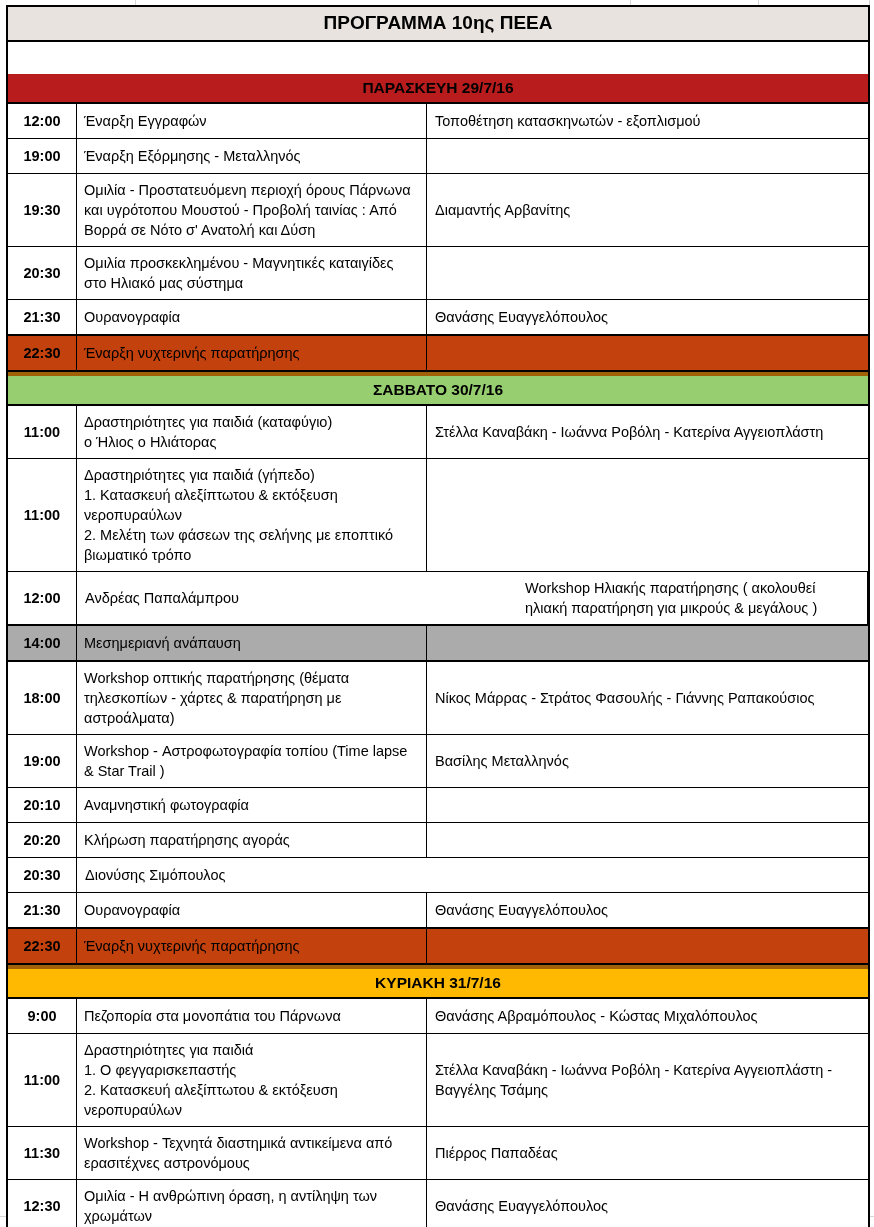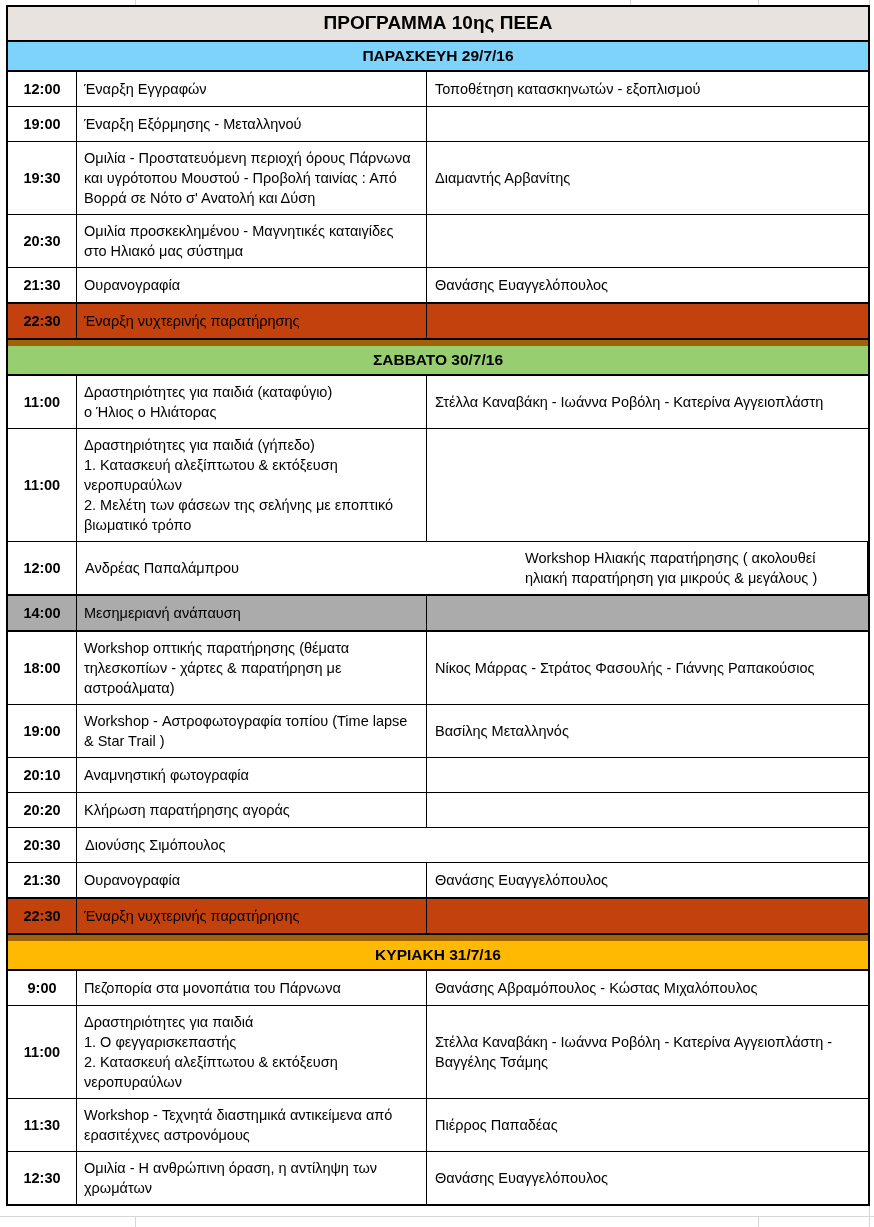--- a/index.html
+++ b/index.html
@@ -21,21 +21,21 @@
   .title-row{
     background:#E8E3DE;
     text-align:center;
     font-size:19px;font-weight:bold;
     padding:5px 4px 6px 4px;
     border-bottom:2px solid #000;
     letter-spacing:0px;
   }
   .day-header{
     text-align:center;font-weight:bold;font-size:15.5px;
-    padding:5px 4px;border-top:6px solid #a16207;border-bottom:1px solid #000;
+    padding:5px 4px;border-top:4px solid #a16207;border-bottom:1px solid #000;
   }
   section.day:first-child .day-header{border-top:none;}
   .row{
     display:flex;align-items:stretch;
     border-top:1px solid #000;
     min-height:34px;
     font-size:14.5px;line-height:20px;
     background:#fff;
   }
   .day .row:first-of-type{border-top:none;}
@@ -69,29 +69,29 @@
   <div class="gridline gl-v" style="left:758px;top:0;height:5px;"></div>
   <div class="gridline gl-v" style="left:869px;top:0;height:1227px;"></div>
   <div class="gridline gl-v" style="left:135px;bottom:0;height:10px;"></div>
   <div class="gridline gl-v" style="left:758px;bottom:0;height:10px;"></div>
   <div class="gridline gl-h" style="left:0;bottom:10px;width:874px;"></div>
 
   <div class="table-wrap">
     <div class="title-row">ΠΡΟΓΡΑΜΜΑ 10ης ΠΕΕΑ</div>
     <div id="days">
         <section class="day">
-          <div class="day-header" style="background: #7dd3fc;">ΠΑΡΑΣΚΕΥΗ 29/7/16</div>
+          <div class="day-header" style="background: #b91c1c; margin-top: 32px;">ΠΑΡΑΣΚΕΥΗ 29/7/16</div>
           <div class="row">
             <div class="cell time">12:00</div>
             <div class="cell activity">Έναρξη Εγγραφών</div>
             <div class="cell who">Τοποθέτηση κατασκηνωτών - εξοπλισμού</div>
           </div>
           <div class="row">
             <div class="cell time">19:00</div>
-            <div class="cell activity">Έναρξη Εξόρμησης - Μεταλληνού</div>
+            <div class="cell activity">Έναρξη Εξόρμησης - Μεταλληνός</div>
             <div class="cell who"></div>
           </div>
           <div class="row">
             <div class="cell time">19:30</div>
             <div class="cell activity">Ομιλία - Προστατευόμενη περιοχή όρους Πάρνωνα και υγρότοπου Μουστού - Προβολή ταινίας : Από Βορρά σε Νότο σ' Ανατολή και Δύση</div>
             <div class="cell who">Διαμαντής Αρβανίτης</div>
           </div>
           <div class="row">
             <div class="cell time">20:30</div>
             <div class="cell activity">Ομιλία προσκεκλημένου - Μαγνητικές καταιγίδες στο Ηλιακό μας σύστημα</div>

